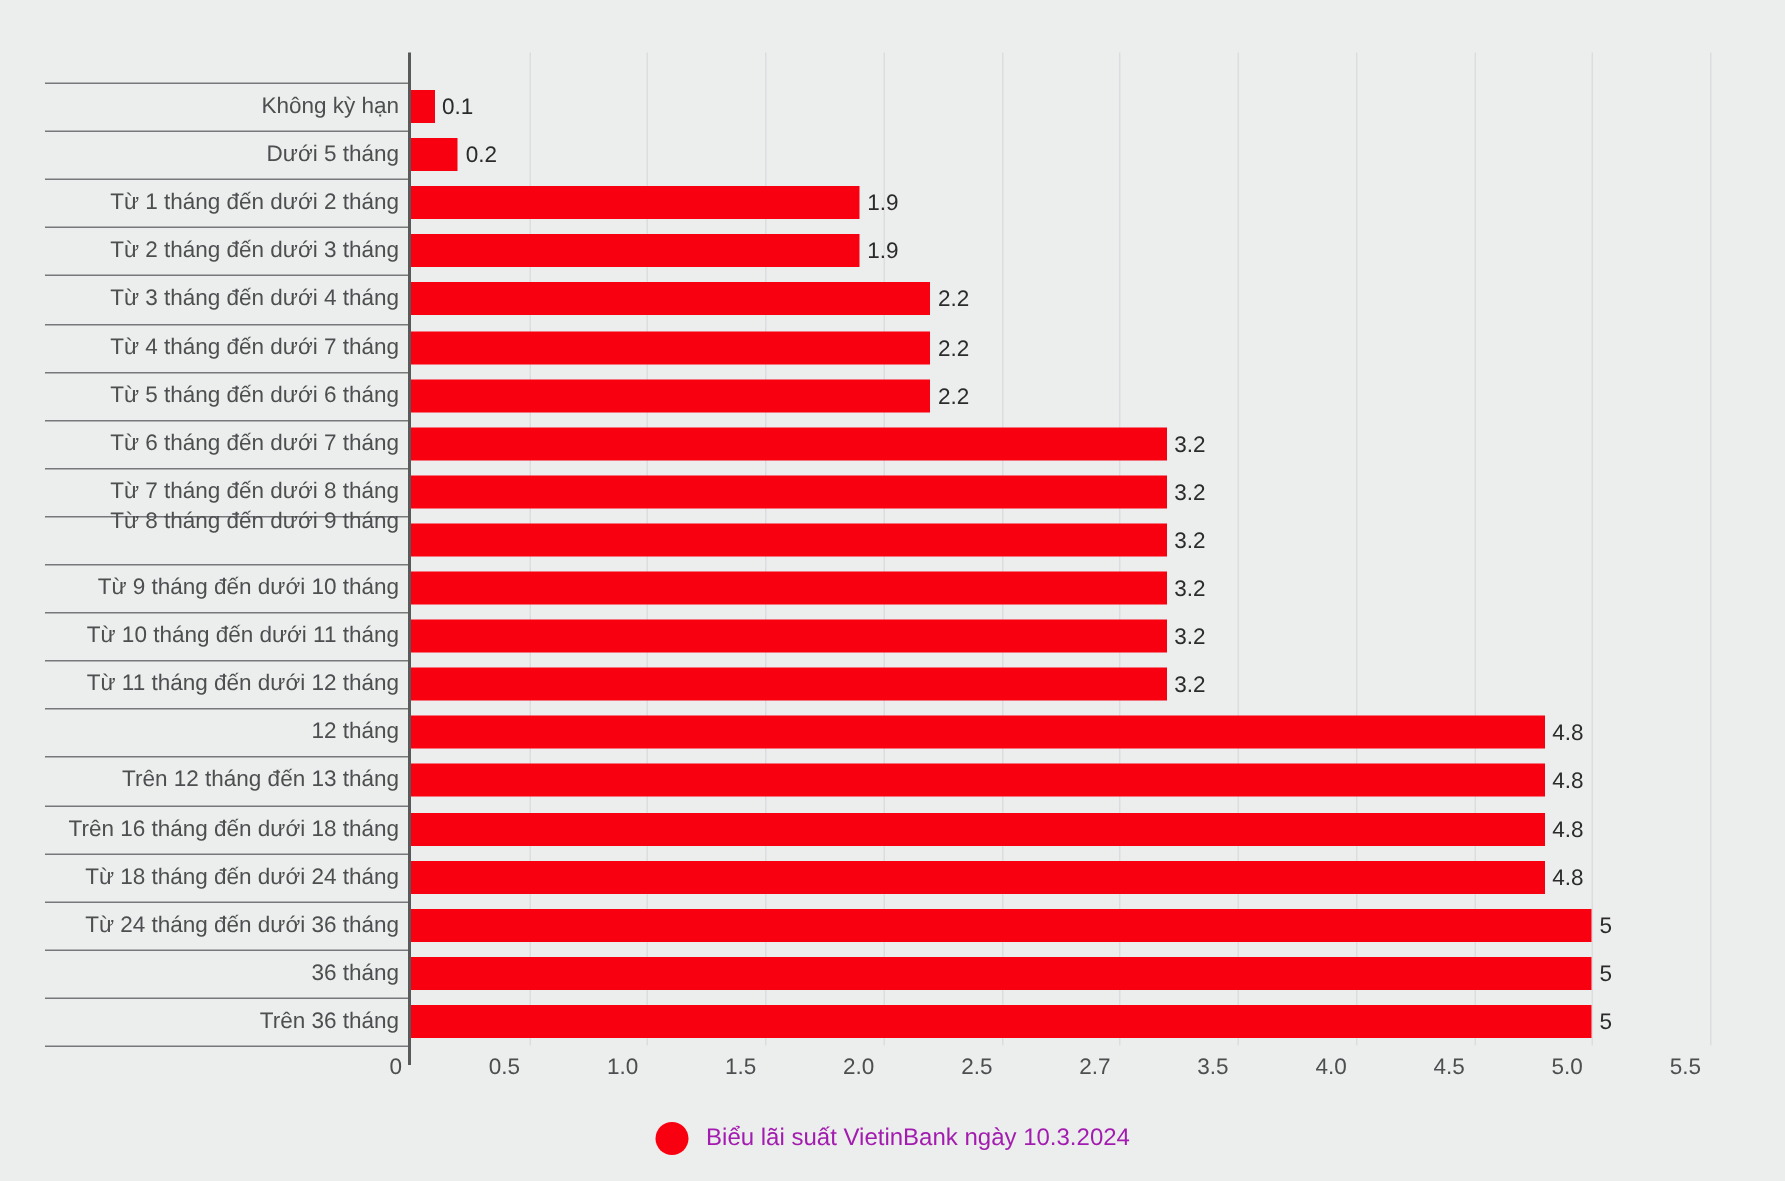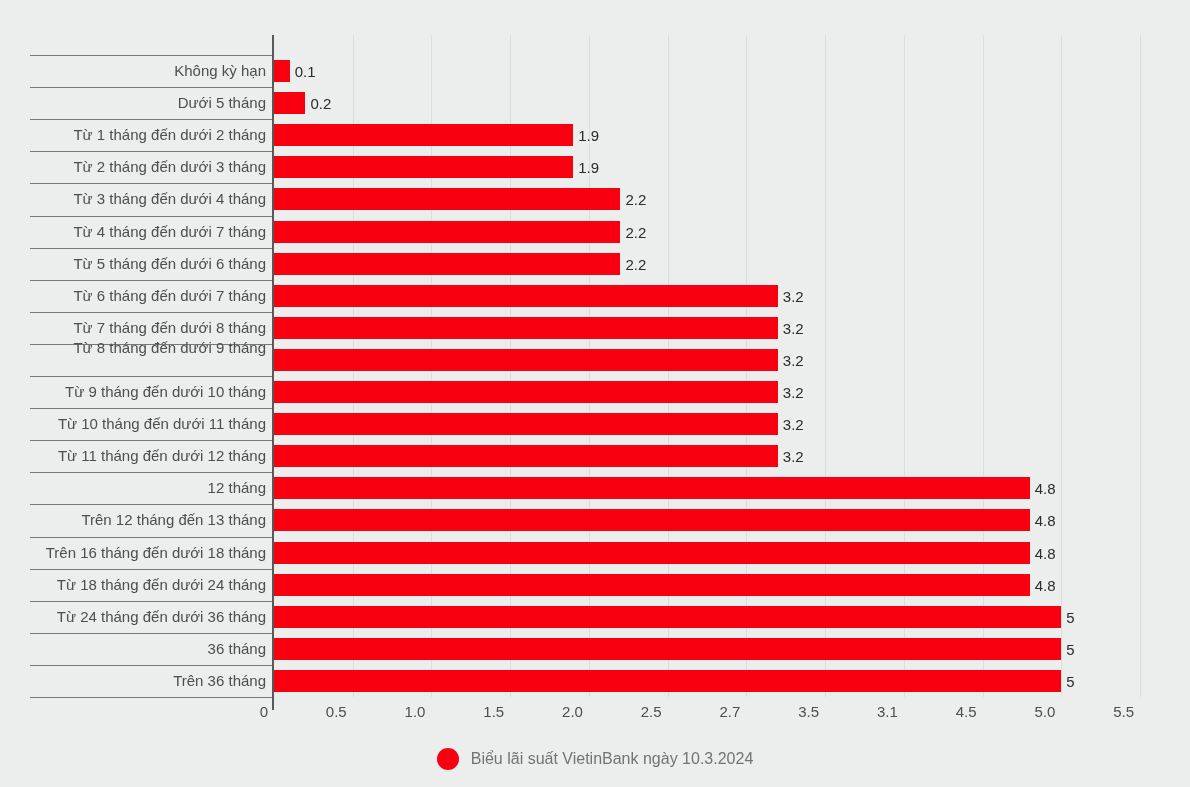--- a/index.html
+++ b/index.html
@@ -111,21 +111,21 @@
     gap: 12px;
   }
   .legend-dot {
     width: 22px; height: 22px;
     border-radius: 50%;
     background: #f90010;
     flex: 0 0 auto;
   }
   .legend-text {
     font-size: 16px;
-    color: #737373;
+    color: #a21caf;
     line-height: 1;
     white-space: nowrap;
   }
 </style>
 </head>
 <body>
 
 <div id="chart-root">
 
   <div class="label-col">
@@ -234,17 +234,17 @@
   </div>
 
 <div class="tick-label" style="left: 194px; width: 74px; top: 704px;">0</div>
     <div class="tick-label" style="left: 272.727px; width: 74px; top: 704px;">0.5</div>
     <div class="tick-label" style="left: 351.455px; width: 74px; top: 704px;">1.0</div>
     <div class="tick-label" style="left: 430.182px; width: 74px; top: 704px;">1.5</div>
     <div class="tick-label" style="left: 508.909px; width: 74px; top: 704px;">2.0</div>
     <div class="tick-label" style="left: 587.636px; width: 74px; top: 704px;">2.5</div>
     <div class="tick-label" style="left: 666.364px; width: 74px; top: 704px;">2.7</div>
     <div class="tick-label" style="left: 745.091px; width: 74px; top: 704px;">3.5</div>
-    <div class="tick-label" style="left: 823.818px; width: 74px; top: 704px;">3.1</div>
+    <div class="tick-label" style="left: 823.818px; width: 74px; top: 704px;">4.0</div>
     <div class="tick-label" style="left: 902.545px; width: 74px; top: 704px;">4.5</div>
     <div class="tick-label" style="left: 981.273px; width: 74px; top: 704px;">5.0</div>
     <div class="tick-label" style="left: 1060px; width: 74px; top: 704px;">5.5</div>
   </div>
 
 </body></html>

